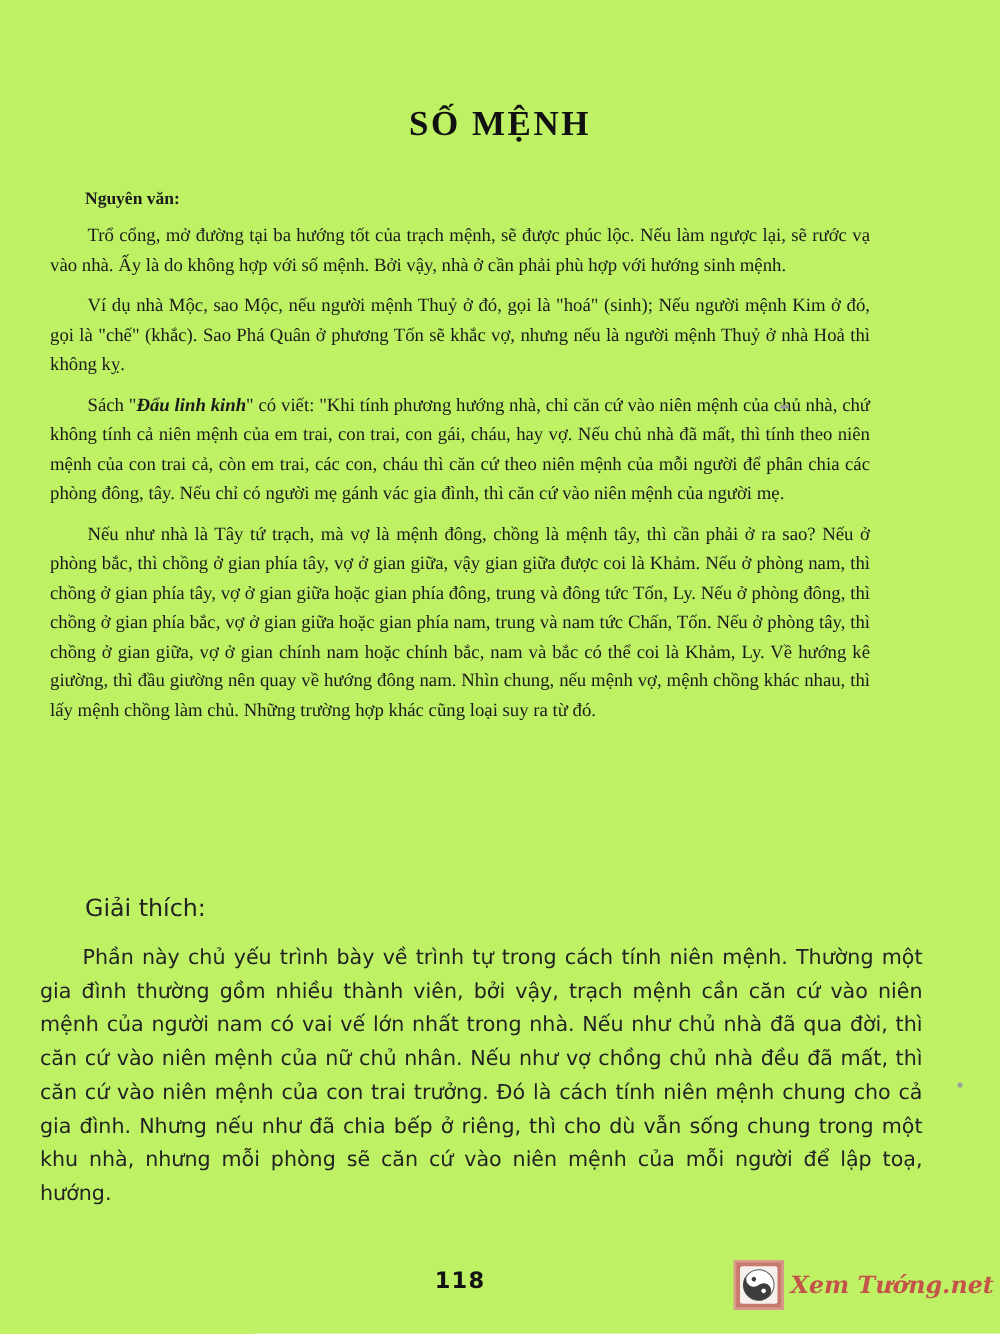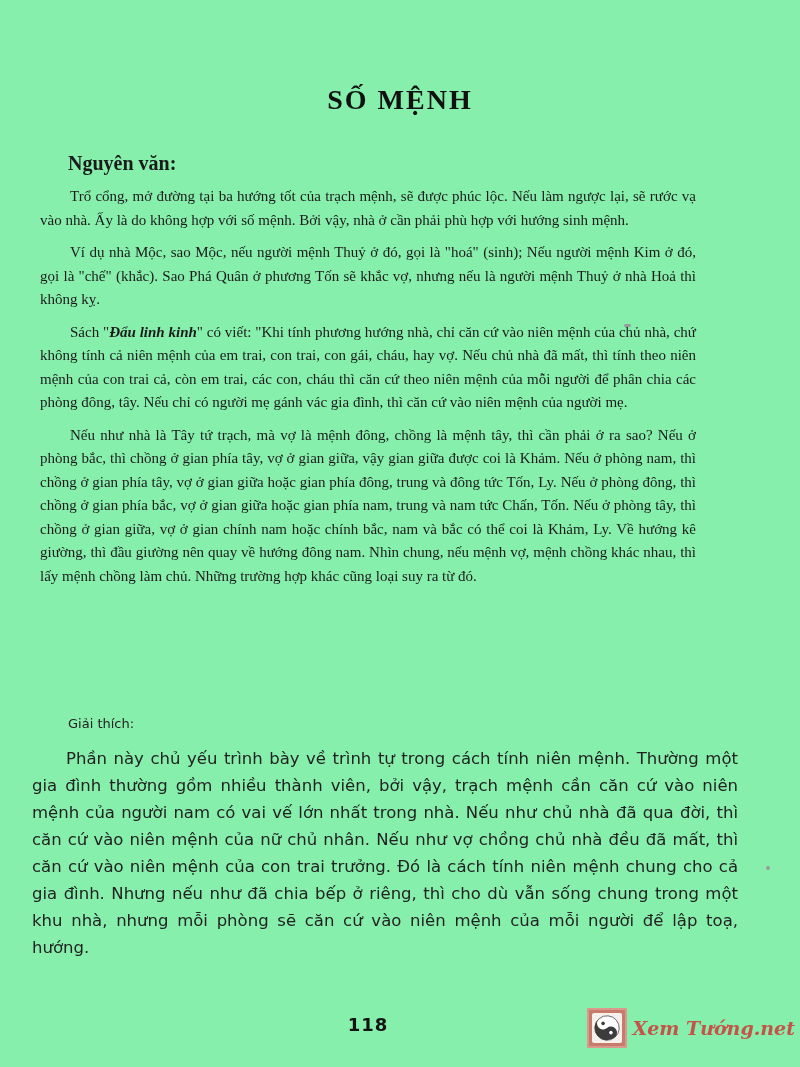--- a/index.html
+++ b/index.html
@@ -3,21 +3,21 @@
 <meta charset="utf-8">
 <style>
   html, body {
     margin: 0; padding: 0;
     background: #ffffff;
   }
   .page {
     position: relative;
     width: 800px;
     height: 1067px;
-    background: #86efac;
+    background: #bef264;
     color: #1b1b1b;
     font-family: "Liberation Serif", serif;
     overflow: hidden;
   }
   .page-title {
     position: absolute;
     top: 84px; left: 0;
     width: 100%;
     text-align: center;
     font-size: 28px;
@@ -25,21 +25,21 @@
     letter-spacing: 2px;
     color: #111;
   }
   
   .orig {
     position: absolute;
     left: 40px; top: 152px;
     width: 656px;
   }
   .section-heading {
-    font-size: 20px;
+    font-size: 14px;
     font-weight: bold;
     margin: 0 0 10px 28px;
   }
   .orig p {
     font-size: 15px;
     line-height: 23.5px;
     text-align: justify;
     text-indent: 30px;
     margin: 0 0 9px 0;
   }
@@ -50,21 +50,21 @@
   
   .expl {
     position: absolute;
     left: 32px; top: 716px;
     width: 706px;
     font-family: "DejaVu Sans", sans-serif;
     color: #222;
   }
   .expl .section-heading {
     font-weight: normal;
-    font-size: 13px;
+    font-size: 19px;
     margin: 0 0 14px 36px;
   }
   .expl p {
     font-size: 16.5px;
     line-height: 27px;
     text-align: justify;
     text-indent: 34px;
     margin: 0 0 14px 0;
   }
   

